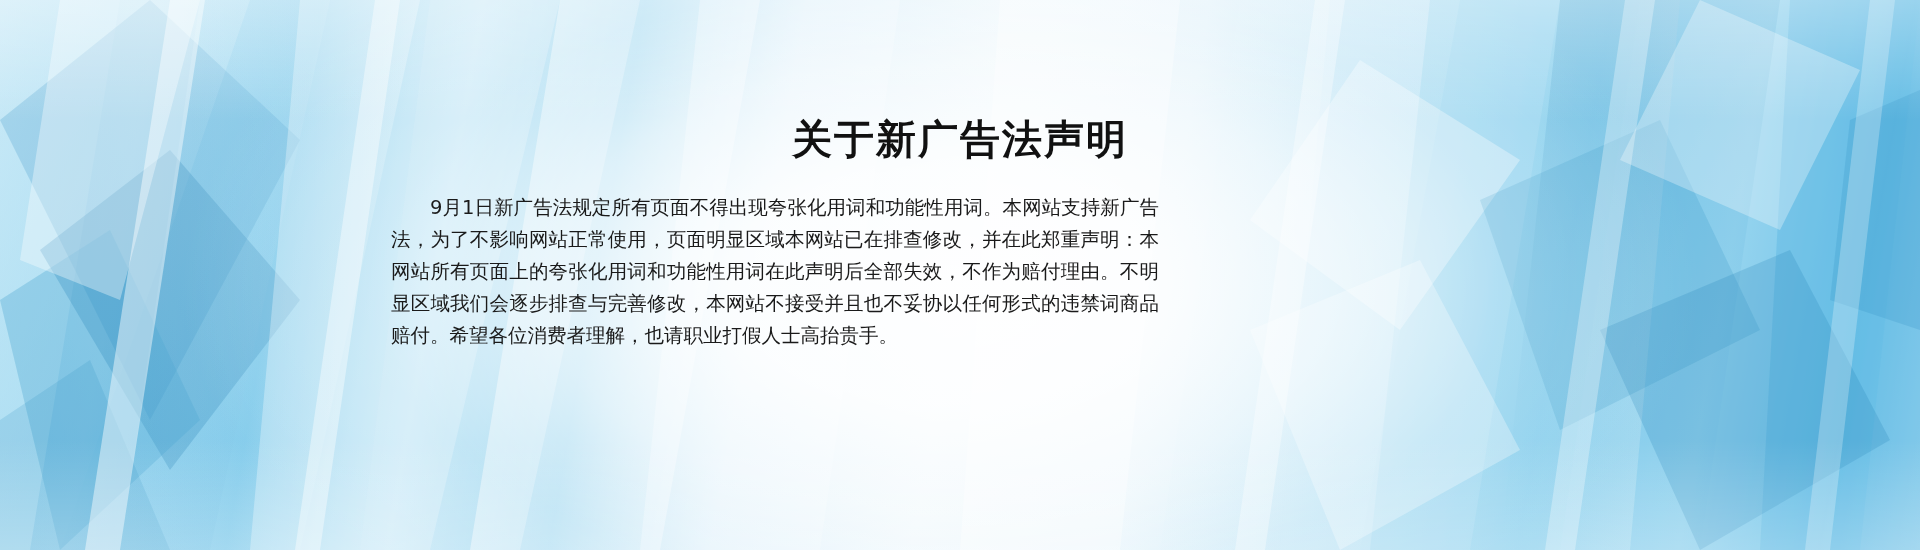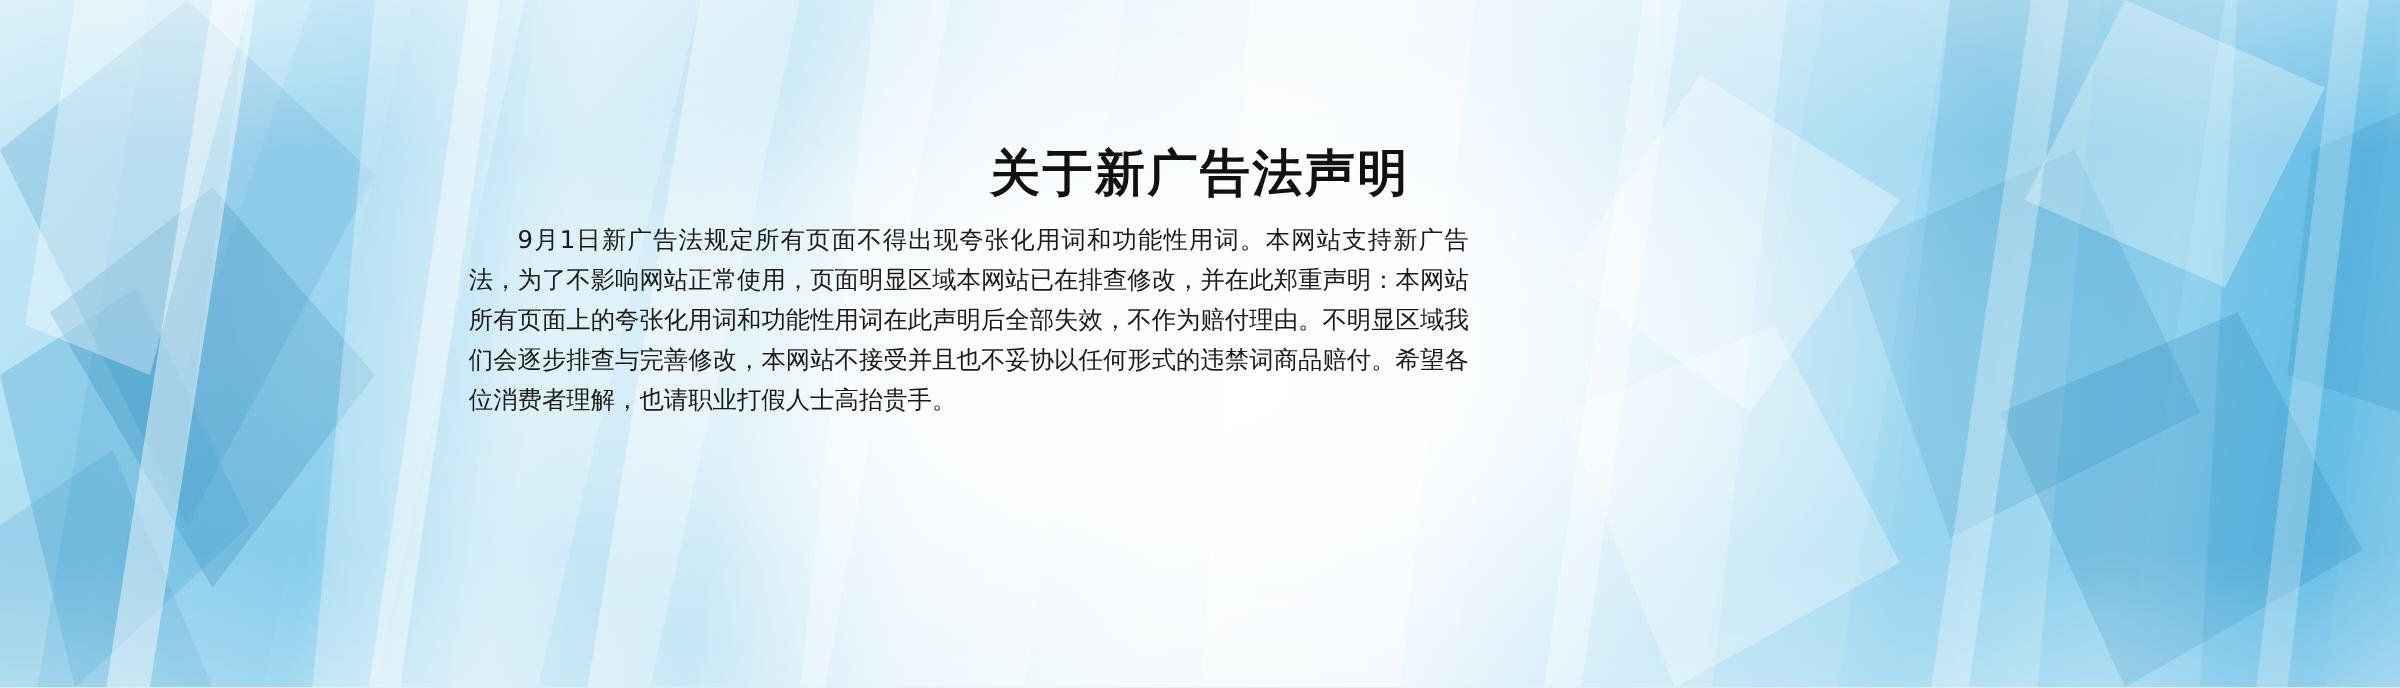--- a/index.html
+++ b/index.html
@@ -102,21 +102,21 @@
     top: 176px;
     width: 800px;
     font-size: 19.5px;
     line-height: 32px;
     color: #1a1a1a;
     text-align: justify;
     text-justify: inter-ideograph;
     font-family: "DejaVu Sans", "Liberation Sans", sans-serif;
   }
   .statement-body p {
-    margin: 0;
+    margin: 16px;
   }
   .para-indent {
     text-indent: 2em;
   }
 </style>
 </head>
 <body>
 
 <div class="banner">
 

